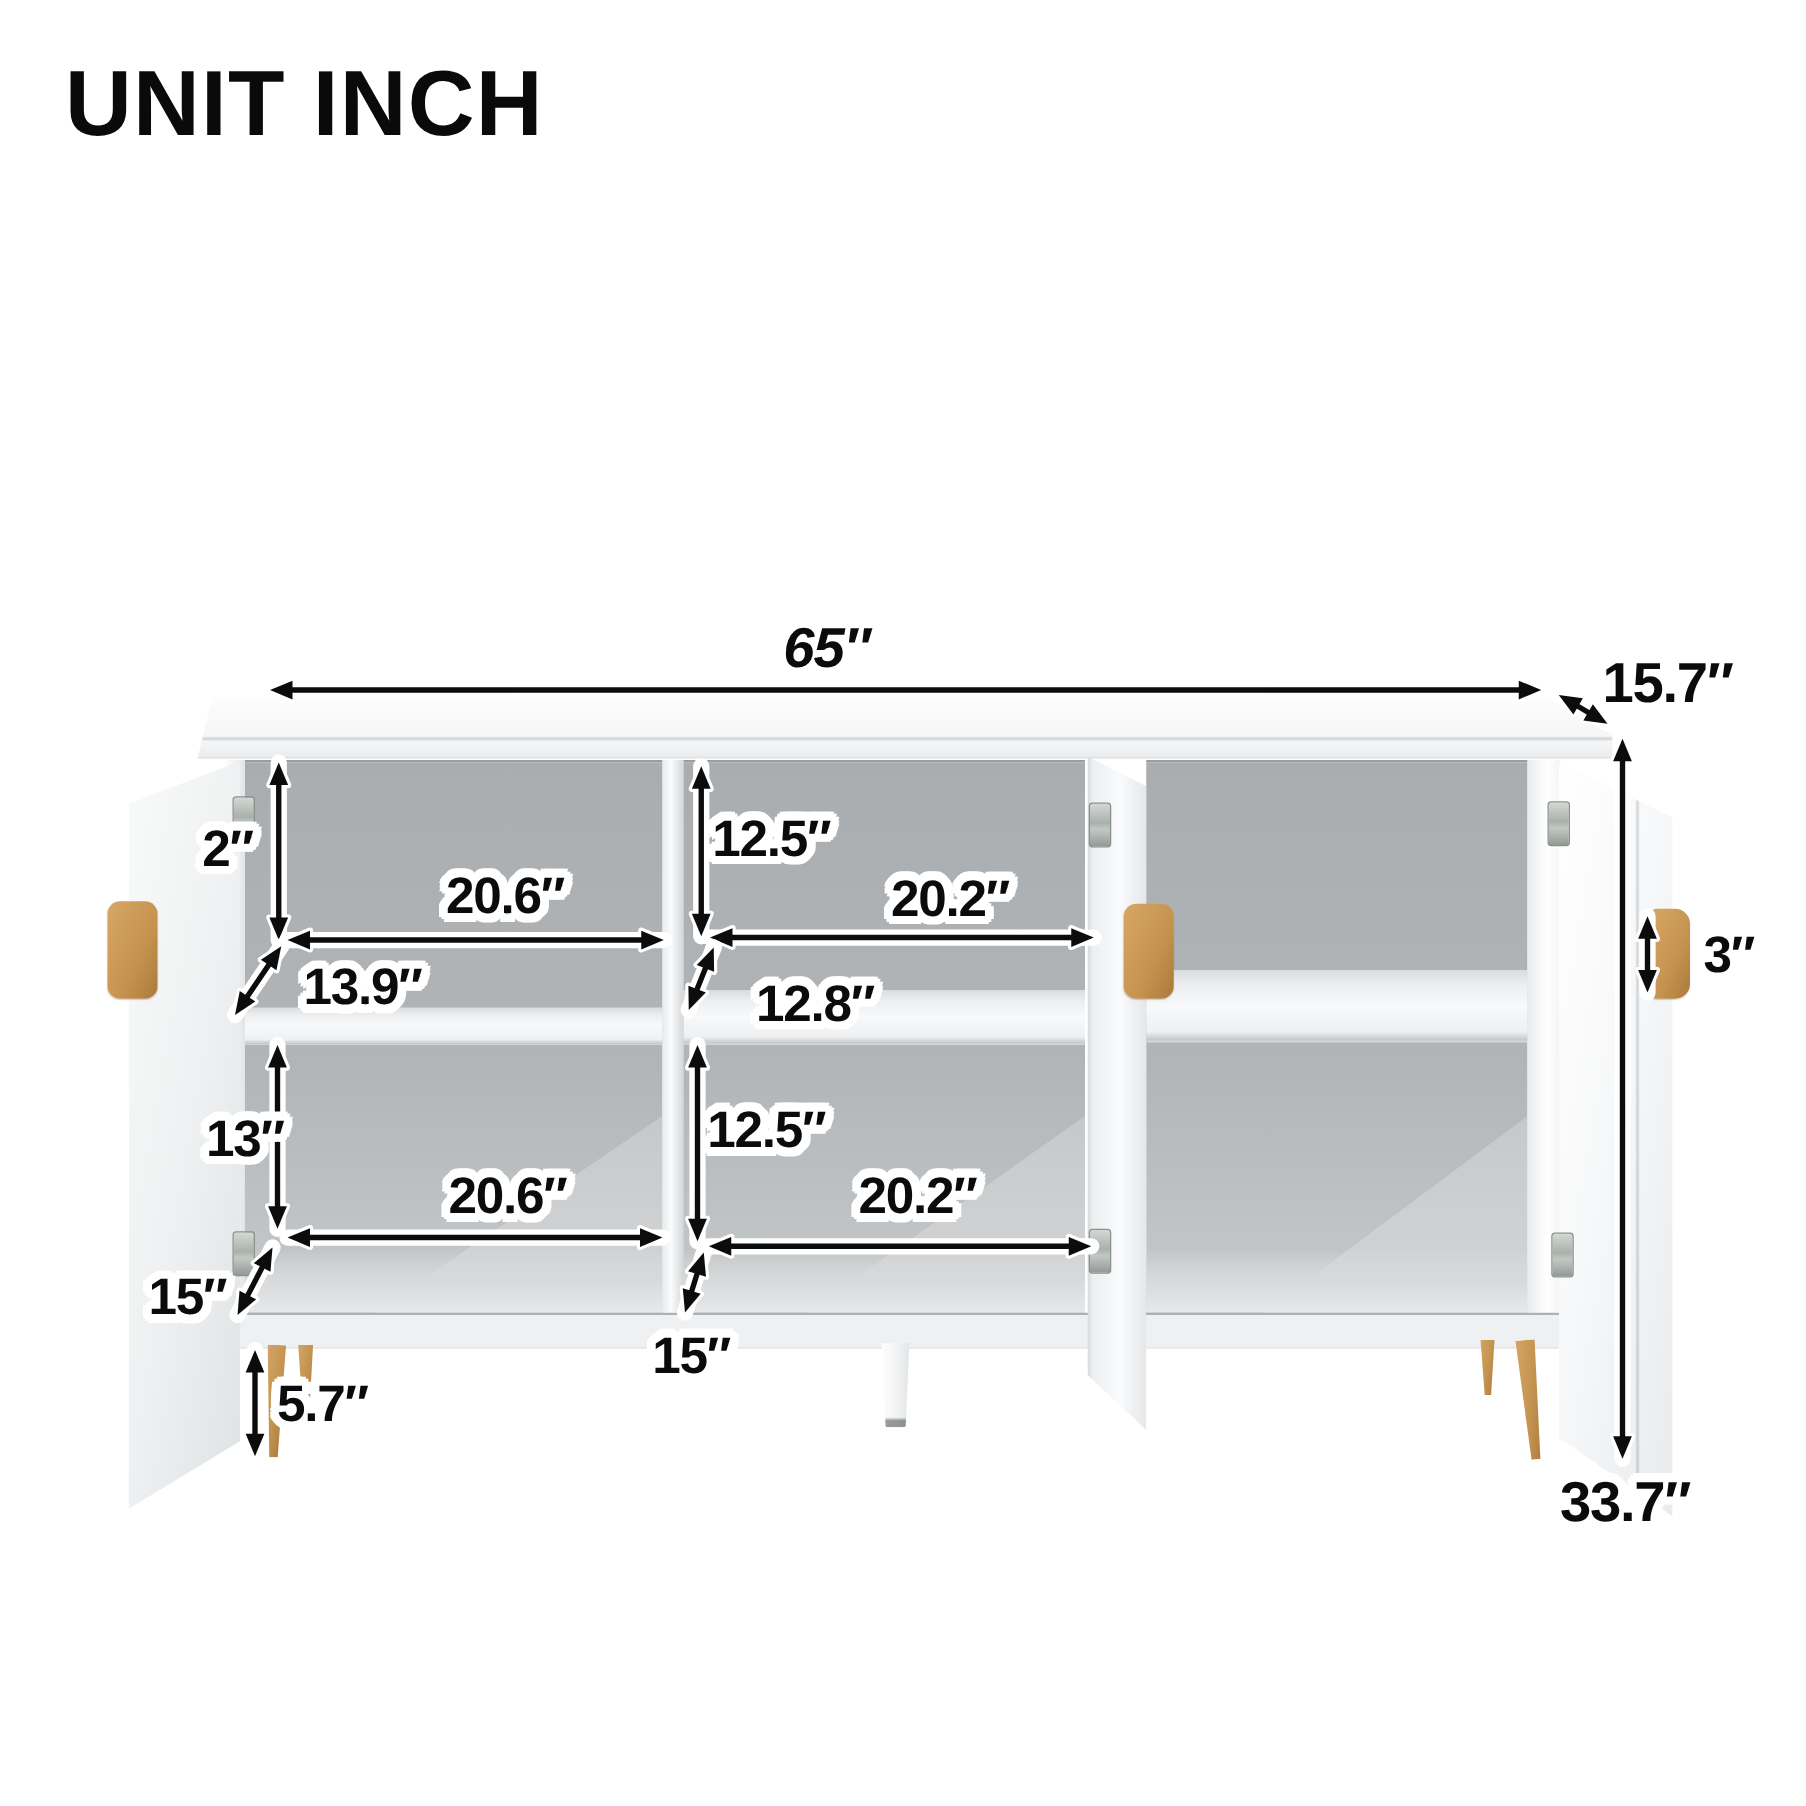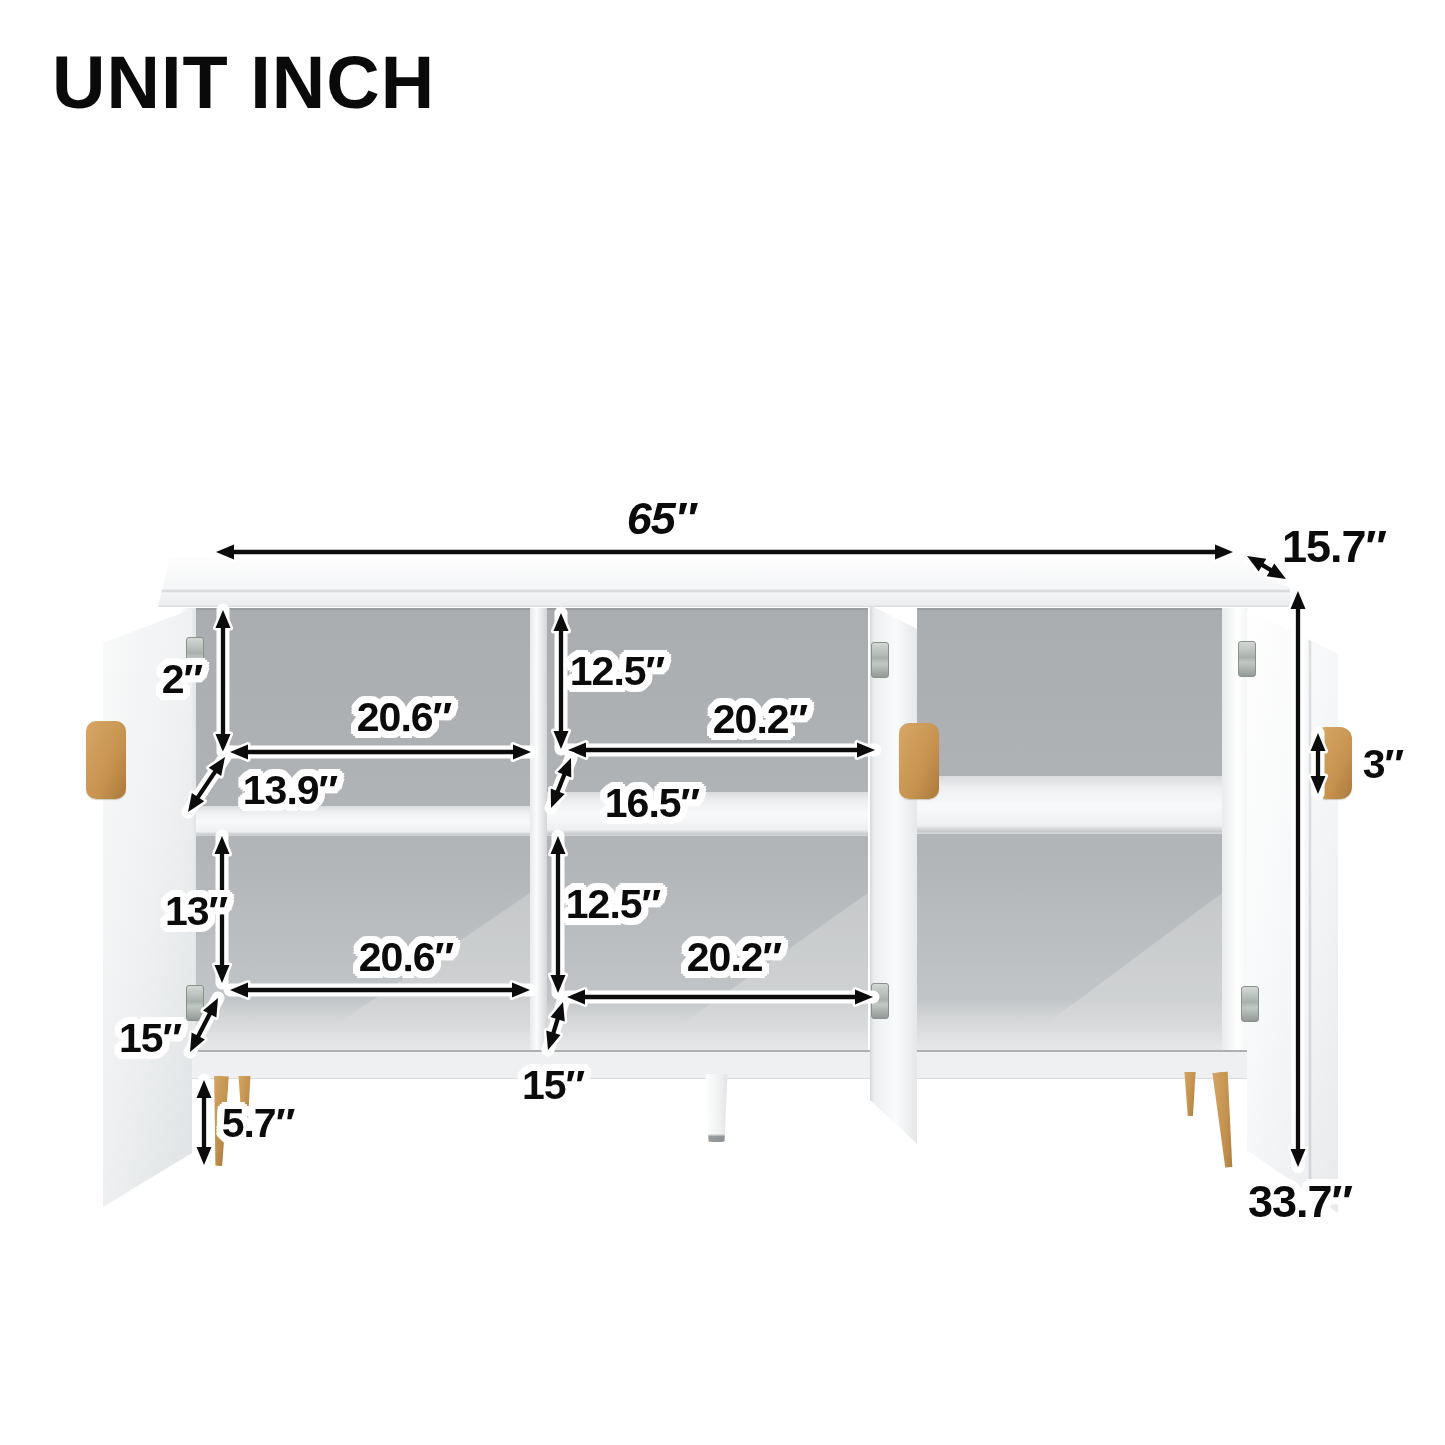--- a/index.html
+++ b/index.html
@@ -229,21 +229,21 @@
   <div class="dim lg" style="left:1290px;top:546px;margin-left:44px;">15.7″</div>
   <div class="dim lg" style="left:1300px;top:1201px;">33.7″</div>
   <div class="dim" style="left:1383px;top:764px;">3″</div>
 
   <div class="dim" style="left:182px;top:679px;">2″</div>
   <div class="dim" style="left:404px;top:717px;">20.6″</div>
   <div class="dim" style="left:290px;top:790px;">13.9″</div>
 
   <div class="dim" style="left:617px;top:671px;">12.5″</div>
   <div class="dim" style="left:760px;top:719px;">20.2″</div>
-  <div class="dim" style="left:652px;top:803px;">16.5″</div>
+  <div class="dim" style="left:652px;top:803px;">12.8″</div>
 
   <div class="dim" style="left:196px;top:911px;">13″</div>
   <div class="dim" style="left:406px;top:957px;">20.6″</div>
   <div class="dim" style="left:150px;top:1038px;">15″</div>
 
   <div class="dim" style="left:613px;top:904px;">12.5″</div>
   <div class="dim" style="left:734px;top:957px;">20.2″</div>
   <div class="dim" style="left:553px;top:1085px;">15″</div>
 
   <div class="dim" style="left:258px;top:1123px;">5.7″</div>

